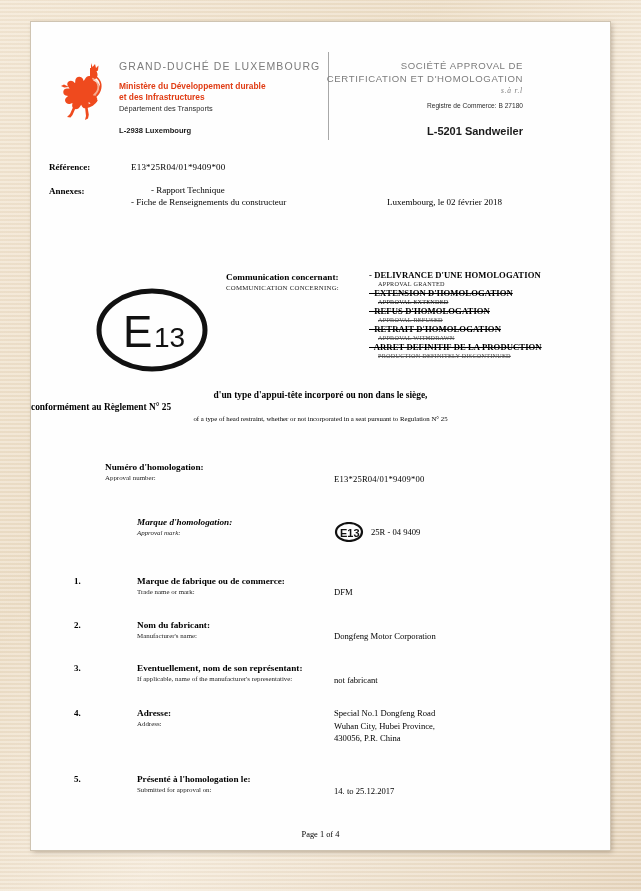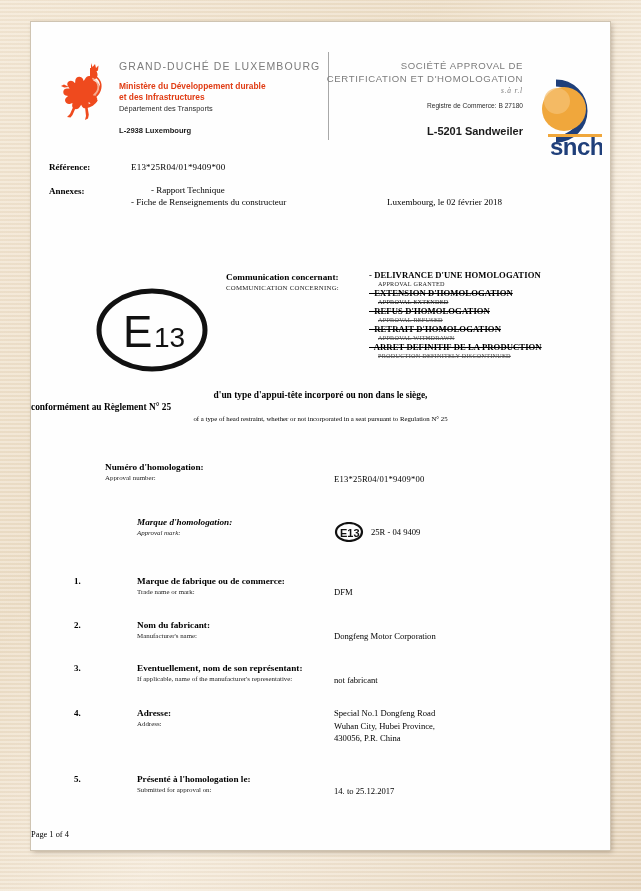--- a/index.html
+++ b/index.html
@@ -121,21 +121,21 @@
   .homnum-fr{left:74px;top:440px;font-style:normal;}
   .homnum-en{left:74px;top:452px;}
   .homnum-val{left:303px;top:452px;letter-spacing:.2px;}
 
   .marq-fr{left:106px;top:495px;font-style:italic;}
   .marq-en{left:106px;top:507px;font-style:italic;}
   .marq-mark{position:absolute;left:303px;top:500px;}
   .marq-val{left:340px;top:505px;}
 
   .footer{
-    position:absolute;left:0;top:808px;width:579px;text-align:left;font-size:8.4px;
+    position:absolute;left:0;top:808px;width:579px;text-align:center;font-size:8.4px;
   }
   .addr-line{font-size:8.6px;line-height:12.5px;}
 </style>
 </head>
 <body>
 
 <div class="scan-bg"></div>
 
 <div class="page">
 <div class="inner">
@@ -174,29 +174,20 @@
     <div class="hdr-right">
       <div class="snat">
         <div>SOCIÉTÉ APPROVAL DE</div>
         <div>CERTIFICATION ET D'HOMOLOGATION</div>
       </div>
       <div class="sarl">s.à r.l</div>
       <div class="rc">Registre de Commerce:  B 27180</div>
       <div class="sand">L-5201 Sandweiler</div>
     </div>
 
-    <div class="snch-logo">
-      <svg viewBox="0 0 66 80" width="66" height="80">
-        <path d="M20 6 A28 28 0 1 1 20 62" fill="none" stroke="#1f3f7a" stroke-width="7"></path>
-        <circle cx="28" cy="32" r="22" fill="#f0a73c"></circle>
-        <circle cx="21" cy="24" r="13" fill="#f6c071" opacity=".75"></circle>
-        <rect x="12" y="57" width="54" height="3" fill="#f0a73c"></rect>
-        <text x="14" y="78" font-family="Liberation Sans, sans-serif" font-size="24" font-weight="bold" fill="#1f3f7a" letter-spacing="-0.5">snch</text>
-      </svg>
-    </div>
   </div>
 
   <div class="refrow lbl-b ref-label">Référence:</div>
   <div class="refrow ref-val">E13*25R04/01*9409*00</div>
 
   <div class="refrow lbl-b ann-label">Annexes:</div>
   <div class="refrow ann-a">- Rapport Technique</div>
   <div class="refrow ann-b">- Fiche de Renseignements du constructeur</div>
   <div class="refrow lux-date">Luxembourg, le 02 février 2018</div>
 

